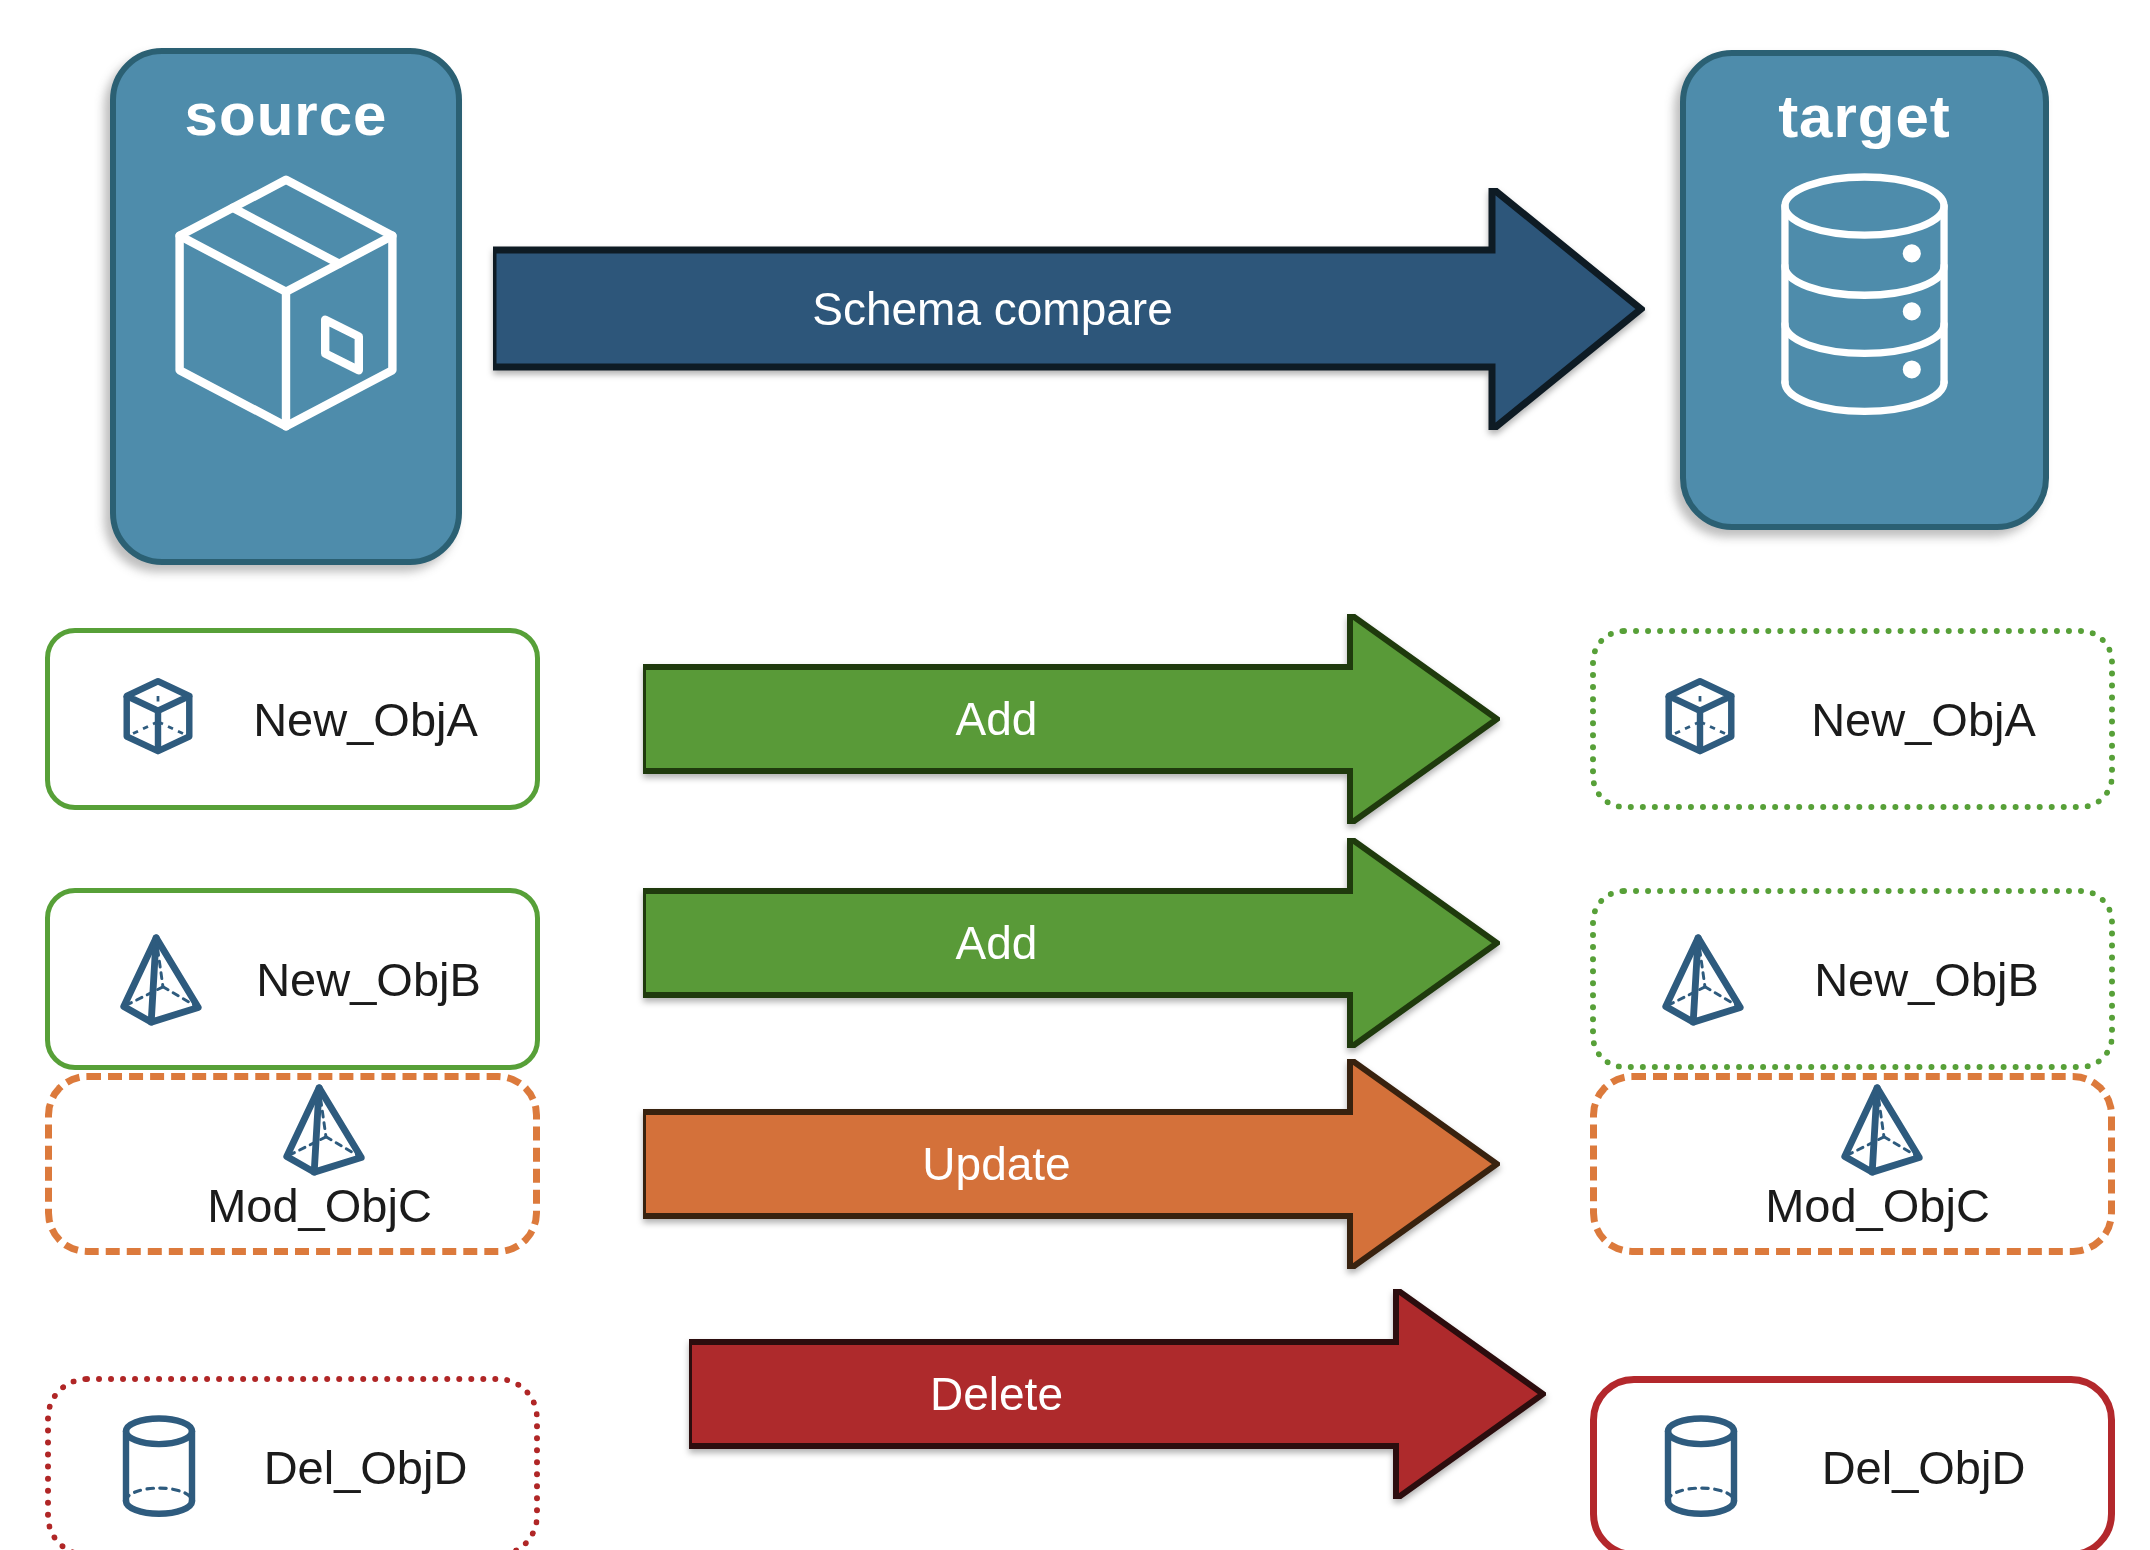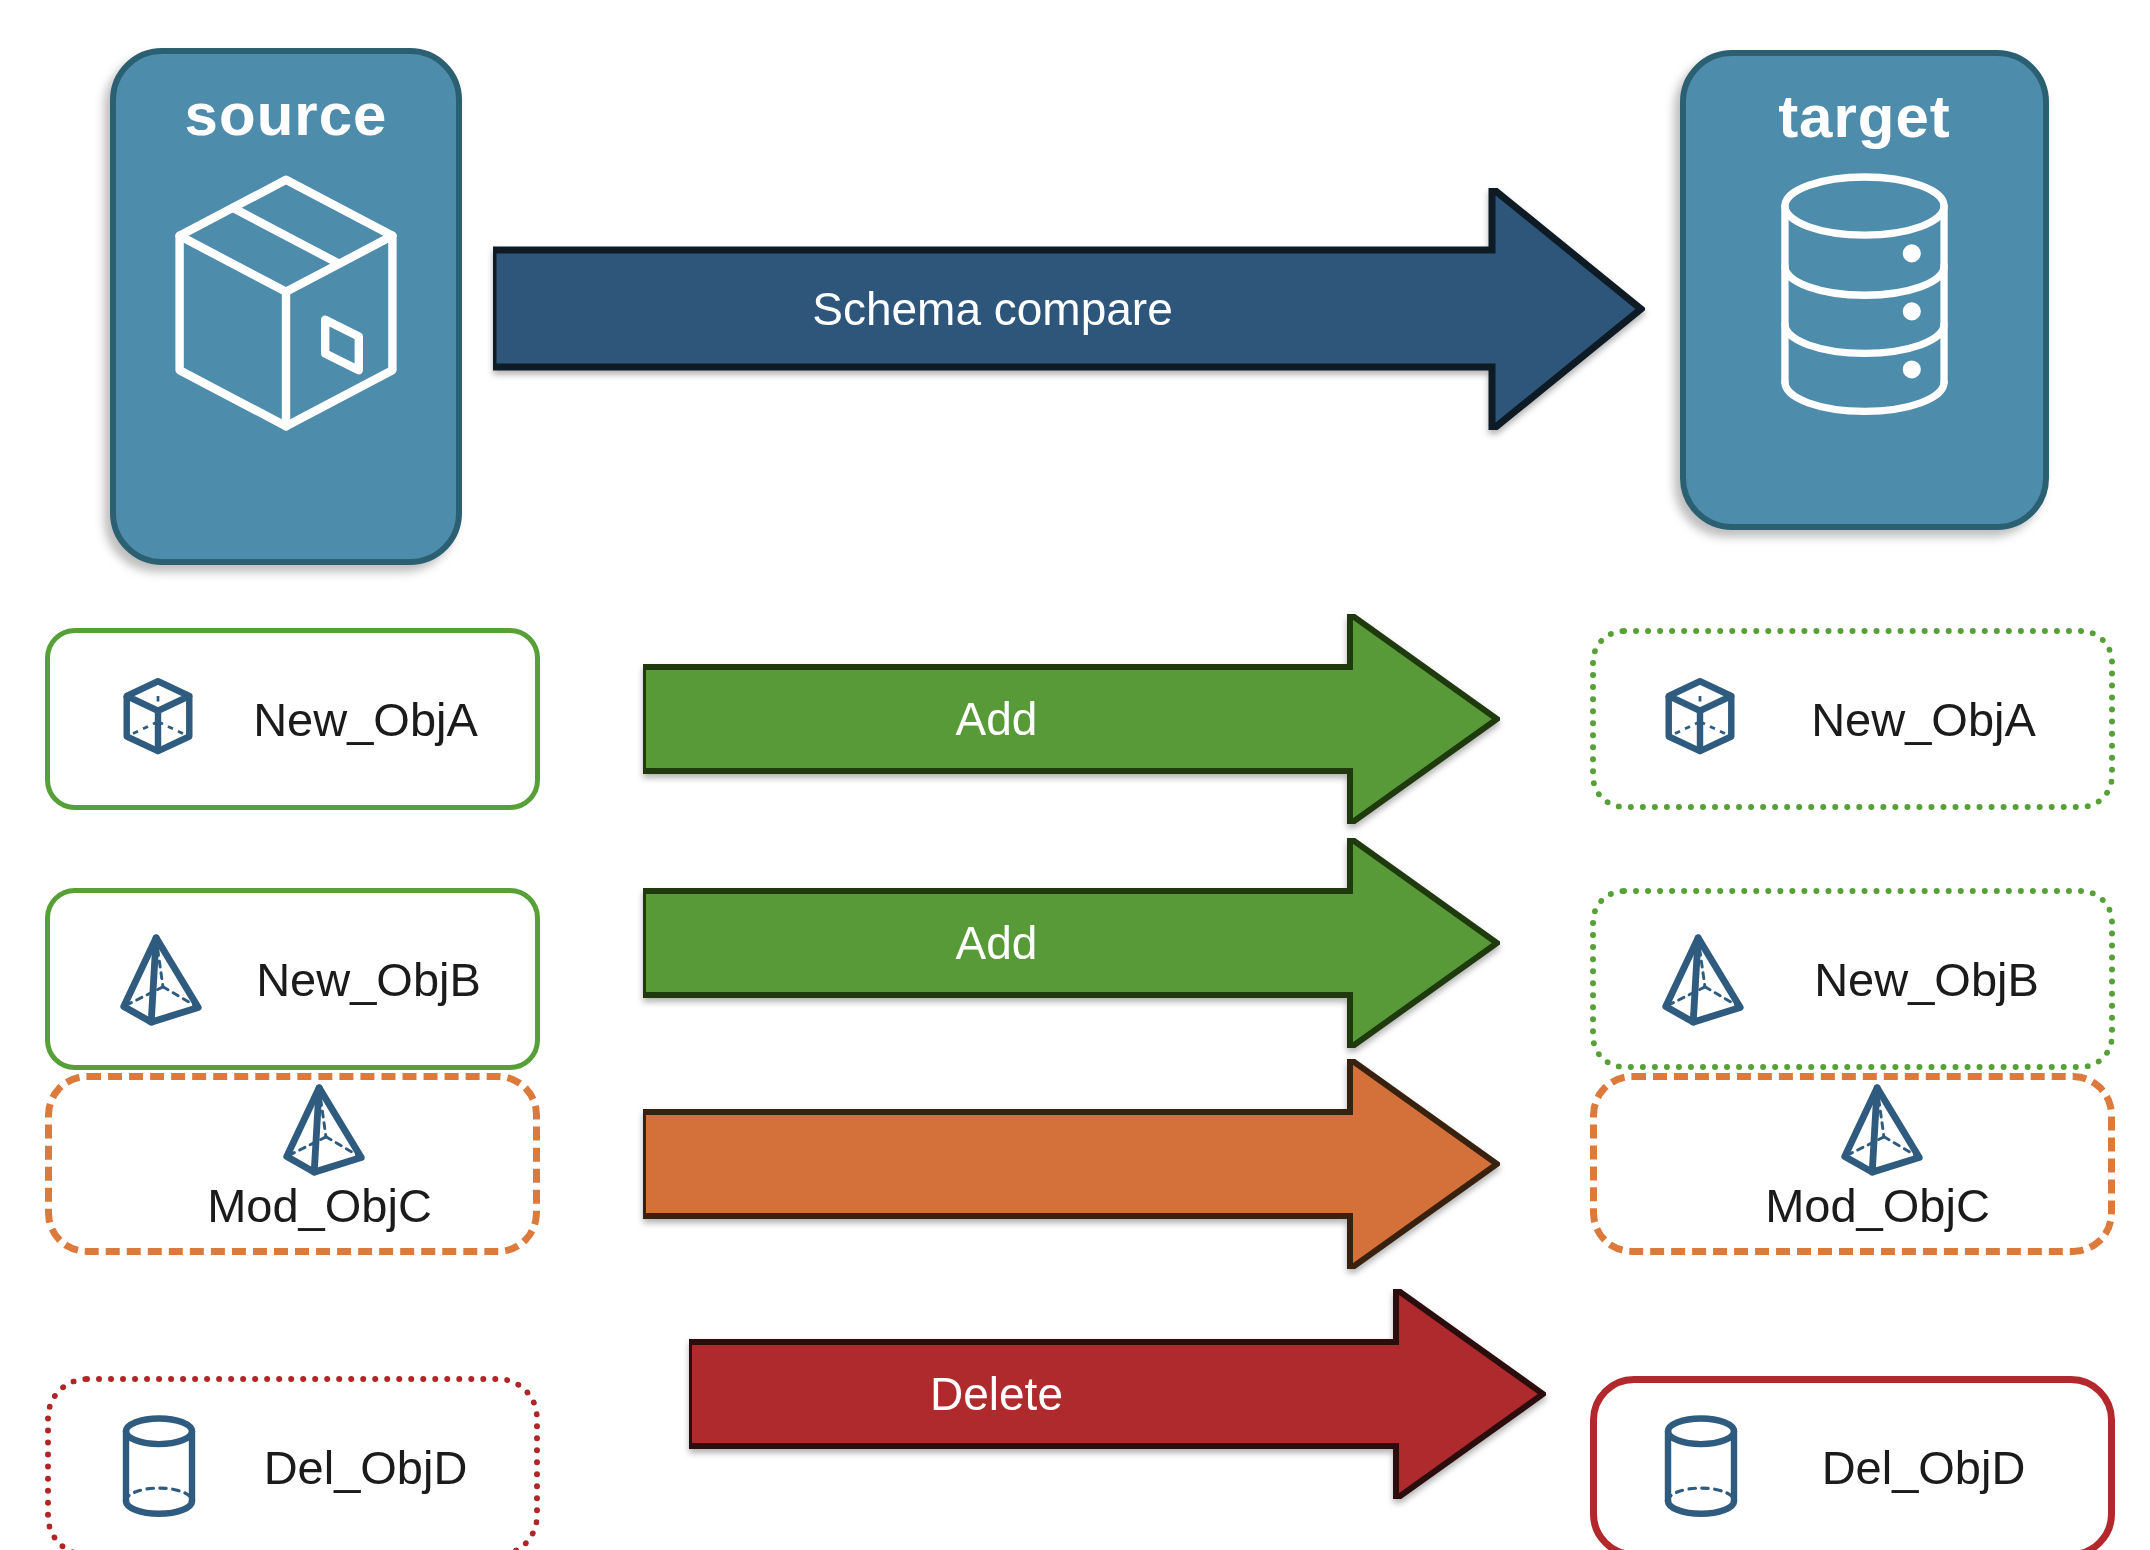--- a/index.html
+++ b/index.html
@@ -183,20 +183,21 @@
   <div class="obj-box left row-y2 b-dashed-orange">
     <svg class="obj-icon" width="98" height="98">
         <use href="#sym-pyr"></use>
       </svg>
     <div class="obj-label">Mod_ObjC</div>
   </div>
   <div class="arrow-wrap row-arrow arr-y2">
     <svg width="857" height="210" viewBox="0 0 857 210">
       <polygon class="fill-orange" stroke-width="6" points="0,53 707,53 707,0 854,105 707,210 707,157 0,157"></polygon>
     </svg>
+    <div class="arrow-label">Update</div>
   </div>
   <div class="obj-box right row-y2 b-dashed-orange">
     <svg class="obj-icon" width="98" height="98">
         <use href="#sym-pyr"></use>
       </svg>
     <div class="obj-label">Mod_ObjC</div>
   </div>
 
   <div class="obj-box left row-y3 b-dotted-red">
     <svg class="obj-icon" width="92" height="110">

